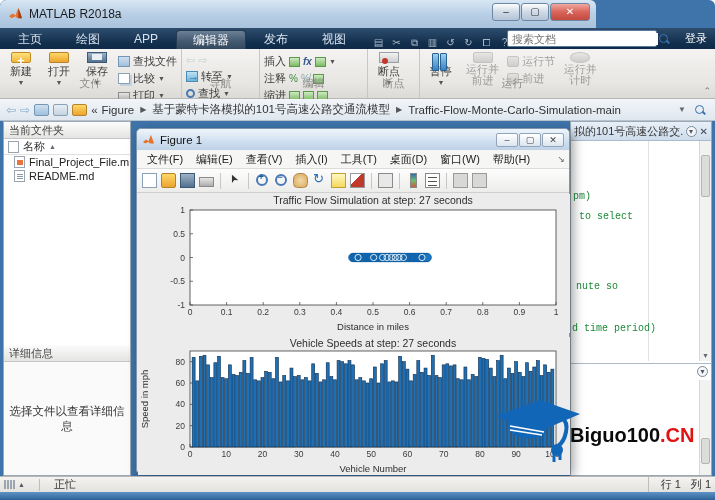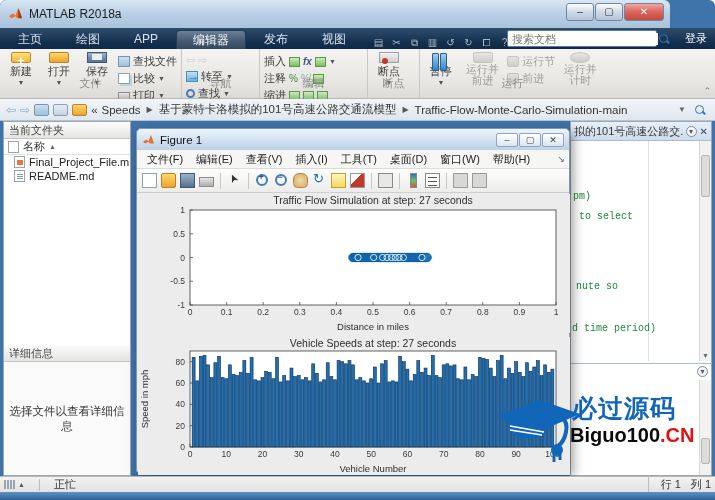--- a/index.html
+++ b/index.html
@@ -2,21 +2,21 @@
 <html><head>
 <meta charset="utf-8">
 <style>
   * { margin:0; padding:0; box-sizing:border-box; }
   html,body { width:715px; height:500px; overflow:hidden;
     font-family:"Liberation Sans","DejaVu Sans",sans-serif; }
   #app { position:relative; width:715px; height:500px; background:#3f74ab;
     border-radius:6px 6px 0 0; overflow:hidden; }
 
   
-  .titlebar { position:absolute; left:0; top:0; width:670px; height:28px;
+  .titlebar { position:absolute; left:0; top:0; width:596px; height:28px;
     background:linear-gradient(#d9e7f4,#b9cfe5 50%,#a9c3dc);
     border-radius:6px 6px 0 0; display:flex; align-items:center; padding:0 8px; }
   .titlebar .ttext { font-size:12px; color:#1c1c1c; margin-left:6px; }
   .winbtns { position:absolute; right:6px; top:3px; display:flex; gap:1px; }
   .winbtn { width:28px; height:18px; border:1px solid #6d87a2; border-radius:3px;
     background:linear-gradient(#fdfdfd,#cfdae6 50%,#b4c4d6); font-size:10px;
     color:#333; text-align:center; line-height:16px; }
   .winbtn.close { width:40px; background:linear-gradient(#f0a8a0,#d8645a 50%,#c24a40); color:#fff; }
 
   .tabstrip { position:absolute; left:0; top:28px; width:715px; height:21px;
@@ -352,21 +352,21 @@
   </div>
 
   <div class="addrbar">
     <span class="navarrow">⇦</span>
     <span class="navarrow">⇨</span>
     <span class="fold16" style="background:linear-gradient(#cfe0ef,#9fc0dd);border-color:#7397b5;"></span>
     <span class="fold16" style="background:linear-gradient(#e8eef4,#c4d2de);border-color:#8aa0b5;"></span>
     <span class="fold16"></span>
     <span>«</span>
     <span id="crumbs" style="display:flex;align-items:center;gap:6px;white-space:nowrap;overflow:hidden;">
-        <span>Speeds</span>
+        <span>Figure</span>
         <span class="crumbsep">▶</span>
         <span>基于蒙特卡洛模拟的101号高速公路交通流模型</span>
         <span class="crumbsep">▶</span>
         <span>Traffic-Flow-Monte-Carlo-Simulation-main</span>
       </span>
     <span class="addr-right">
       <span style="font-size:8px;">▼</span>
       <span class="mag"></span>
     </span>
   </div>
@@ -734,17 +734,16 @@
 
   <div class="watermark">
     <svg width="90" height="78" viewBox="0 0 90 78">
       <path d="M2 28 L46 12 L86 26 L44 44 Z" fill="#1266b8"></path>
       <path d="M14 34 Q14 48 30 50 Q46 52 52 44 L52 38 L14 30 Z" fill="#1266b8"></path>
       <path d="M16 38 L50 44 M16 42 L48 47" stroke="#ffffff" stroke-width="1.6" fill="none"></path>
       <path d="M68 30 Q74 34 72 44 Q70 54 64 58" stroke="#1266b8" stroke-width="4" fill="none"></path>
       <circle cx="63" cy="62" r="6" fill="#1266b8"></circle>
       <path d="M60 62 L60 74 M66 62 L66 72" stroke="#1266b8" stroke-width="3"></path>
     </svg>
-    <span class="wm-text1">必过源码</span>
     <span class="wm-text2"><span>Biguo100</span><span class="cn">.CN</span></span>
   </div>
 
 </div>
 
 </body></html>

